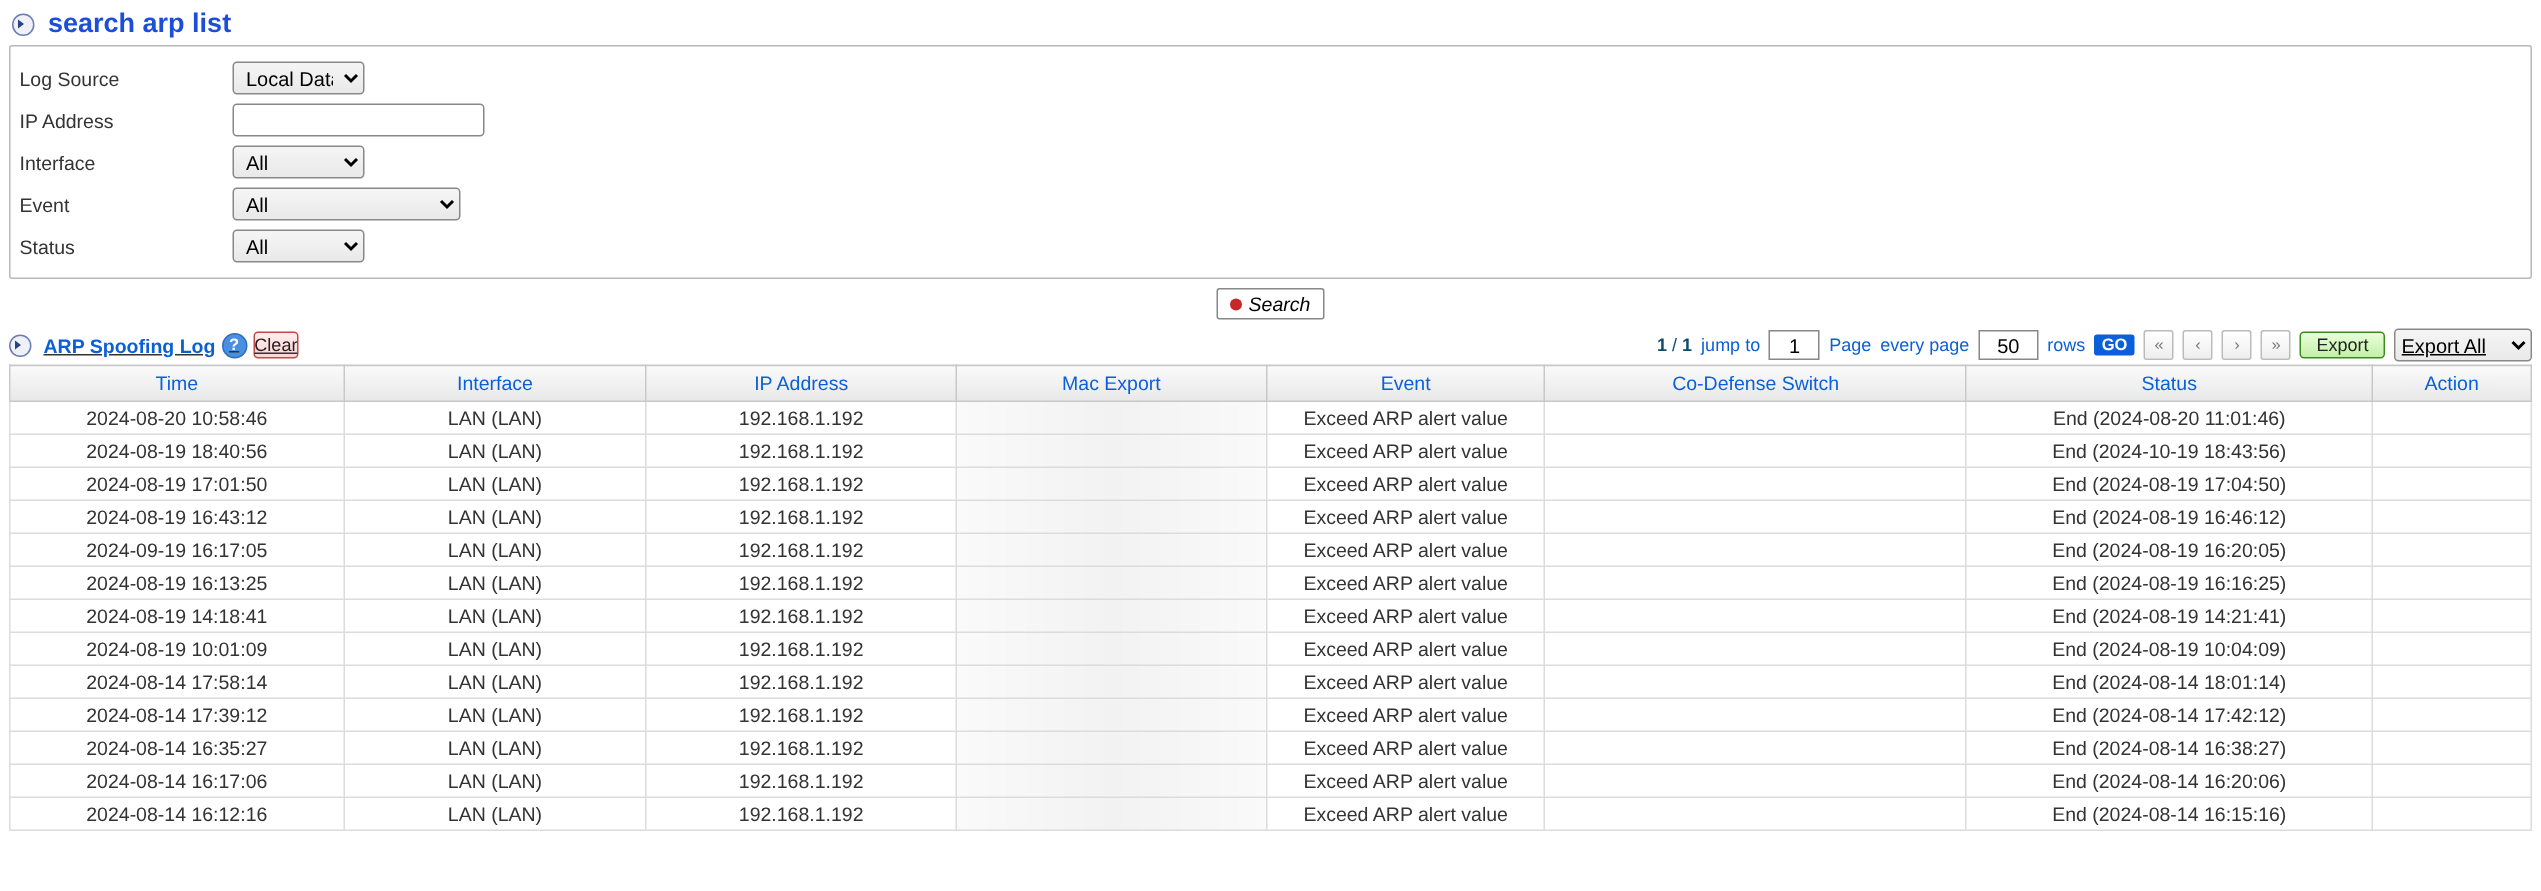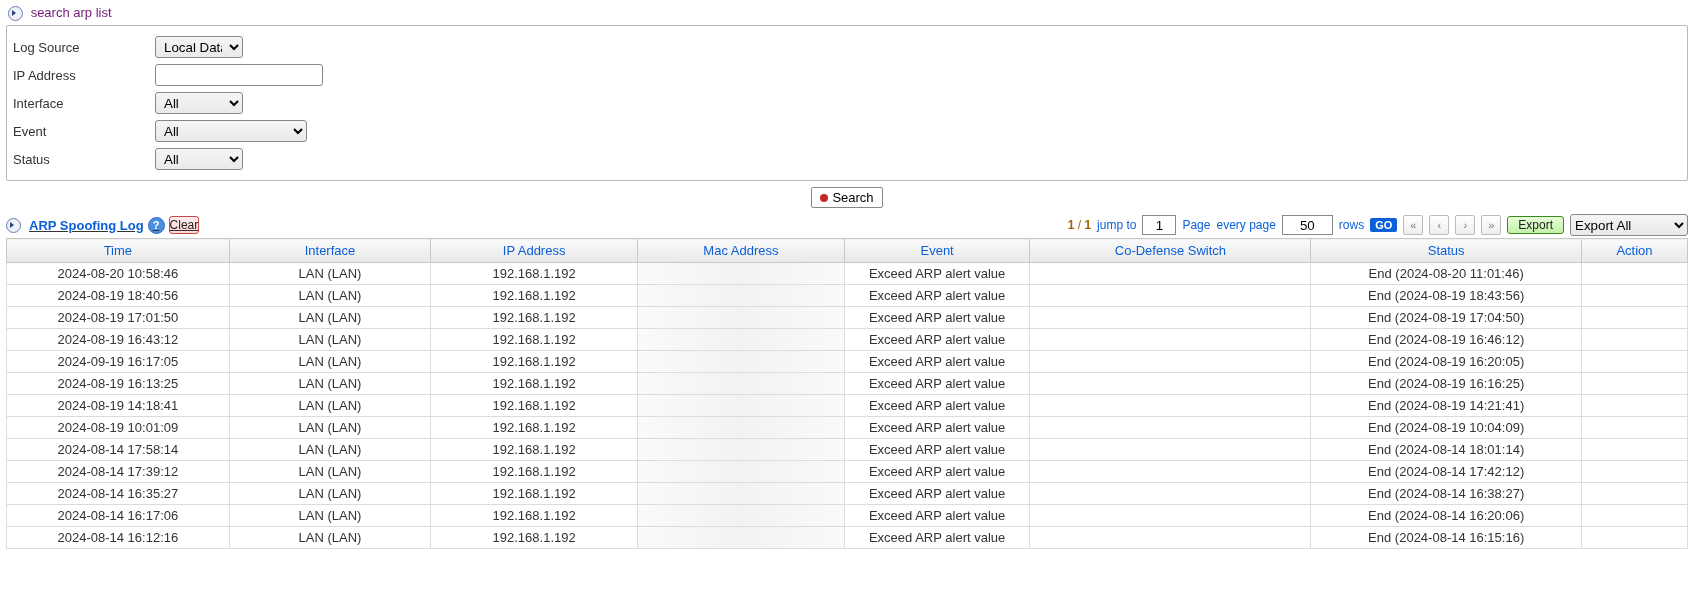--- a/index.html
+++ b/index.html
@@ -7,24 +7,24 @@
     padding: 0;
     font-family: Arial, Helvetica, sans-serif;
     font-size: 13px;
     color: #333;
     background: #fff;
   }
   .page {
     padding: 2px 6px 10px 6px;
   }
   .section-title {
-    color: #701a75;
-    font-weight: normal;
+    color: #1d4ed8;
+    font-weight: bold;
     padding: 3px 2px 4px 2px;
-    font-size: 13px;
+    font-size: 18px;
   }
   .section-title .chev, .subheader .chev {
     display: inline-block;
     width: 13px;
     height: 13px;
     border: 1px solid #6c7bb5;
     border-radius: 50%;
     background: #eef1f8;
     position: relative;
     vertical-align: middle;
@@ -76,20 +76,21 @@
     display: inline-flex;
     align-items: center;
     gap: 4px;
     border: 1px solid #888;
     background: #fff;
     padding: 2px 8px;
     border-radius: 2px;
     font-family: inherit;
     font-size: 13px;
     cursor: pointer;
+    font-style: italic;
   }
   .btn-search .dot {
     width: 8px; height: 8px; border-radius: 50%;
     background: #c62828; display: inline-block;
   }
 
   .subheader-row {
     display: flex;
     align-items: center;
     justify-content: space-between;
@@ -124,32 +125,32 @@
     cursor: pointer;
   }
 
   .pager {
     display: flex;
     align-items: center;
     gap: 6px;
     font-size: 12px;
     color: #333;
   }
-  .pager .page-info { color: #a16207; font-weight: bold; margin-left: 16px; }
+  .pager .page-info { color: #0c4a6e; font-weight: bold; margin-left: 16px; }
   .pager .page-info .of { font-weight: normal; }
   .pager .link { color: #0b5fd8; }
   .pager input[type=text] {
     border: 1px solid #888;
     width: 34px;
     height: 20px;
     text-align: center;
     box-sizing: border-box;
   }
   .pager input.rows {
-    width: 51px;
+    width: 40px;
   }
   .go-btn {
     background: #0b5fd8;
     color: #fff;
     border: none;
     padding: 1px 5px;
     font-size: 11px;
     font-weight: bold;
     border-radius: 2px;
     cursor: pointer;
@@ -171,21 +172,22 @@
     padding: 1px 10px;
     border-radius: 3px;
     font-size: 12px;
     cursor: pointer;
   }
   .export-select {
     border: 1px solid #888;
     background: linear-gradient(#f5f5f5,#e9e9e9);
     border-radius: 3px;
     height: 22px;
-    width: 118px;
+    width: 92px;
+    text-decoration: underline;
   }
 
   table.data {
     width: 100%;
     border-collapse: collapse;
     margin-top: 2px;
     table-layout: fixed;
   }
   table.data th {
     background: linear-gradient(#fafafa,#e8e8e8);
@@ -310,21 +312,21 @@
       <col class="col-event">
         <col class="col-codef">
         <col class="col-status">
         <col class="col-action">
     </colgroup>
     <thead>
       <tr>
         <th>Time</th>
         <th>Interface</th>
         <th>IP Address</th>
-        <th>Mac Address</th>
+        <th>Mac Export</th>
         <th>Event</th>
         <th>Co-Defense Switch</th>
         <th>Status</th>
         <th>Action</th>
       </tr>
     </thead>
     <tbody id="tbody">
         <tr>
           <td>2024-08-20 10:58:46</td>
           <td>LAN (LAN)</td>
@@ -335,21 +337,21 @@
           <td>End (2024-08-20 11:01:46)</td>
           <td></td>
         </tr>
         <tr>
           <td>2024-08-19 18:40:56</td>
           <td>LAN (LAN)</td>
           <td>192.168.1.192</td>
           <td class="blur-cell"></td>
           <td>Exceed ARP alert value</td>
           <td></td>
-          <td>End (2024-08-19 18:43:56)</td>
+          <td>End (2024-10-19 18:43:56)</td>
           <td></td>
         </tr>
         <tr>
           <td>2024-08-19 17:01:50</td>
           <td>LAN (LAN)</td>
           <td>192.168.1.192</td>
           <td class="blur-cell"></td>
           <td>Exceed ARP alert value</td>
           <td></td>
           <td>End (2024-08-19 17:04:50)</td>

